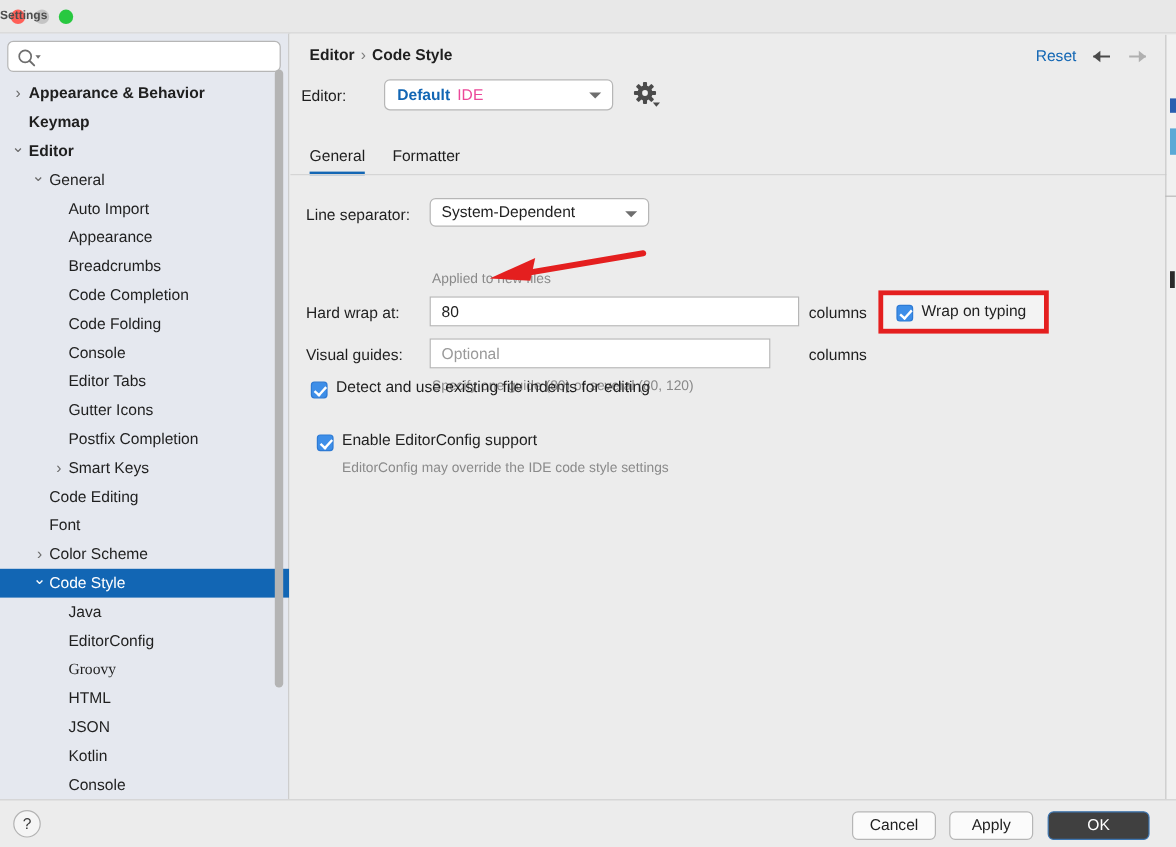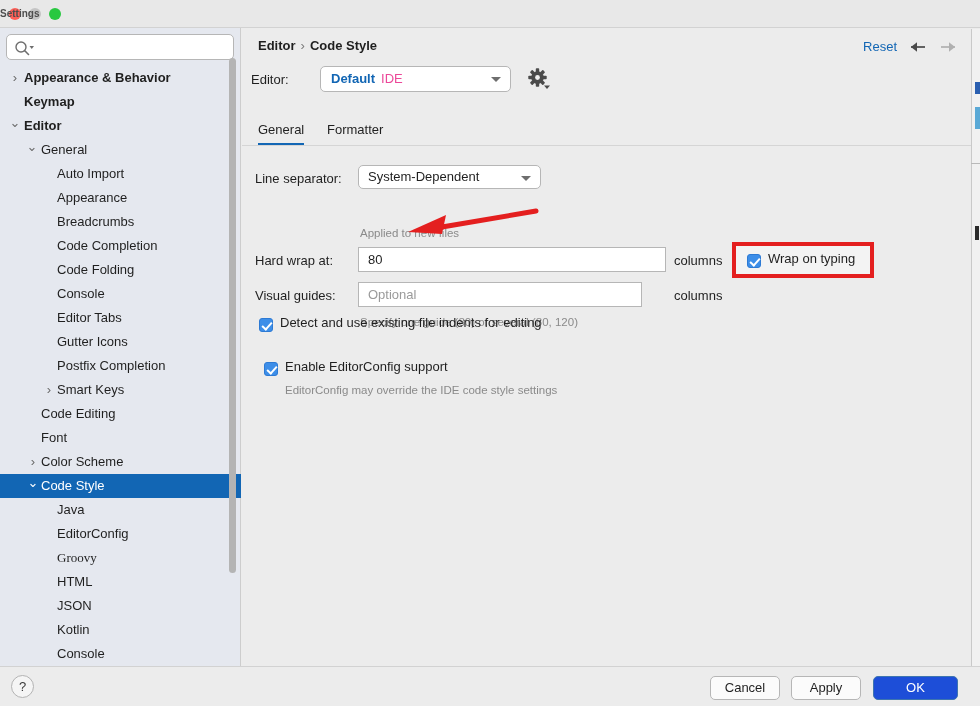--- a/index.html
+++ b/index.html
@@ -256,21 +256,21 @@
   }
   .btn {
     position: absolute; top: 9px;
     height: 24px; line-height: 22px;
     border: 1px solid #b6b6b6; border-radius: 5px;
     background: #fbfbfb;
     font-size: 13px; color: #1f1f1f;
     text-align: center;
   }
   .btn.primary {
-    background: #1d4ed8; border-color: #3d75b0; color: #fff;
+    background: #404040; border-color: #3d75b0; color: #fff;
   }
 
   
   .bleed { position: absolute; }
 </style>
 </head>
 <body>
 
 <div id="app">
 

